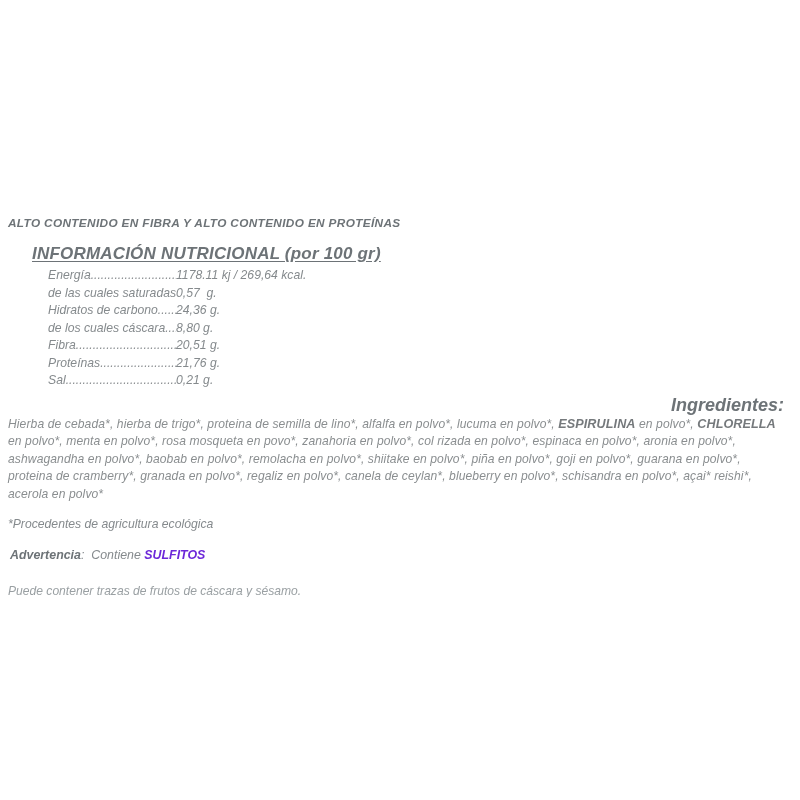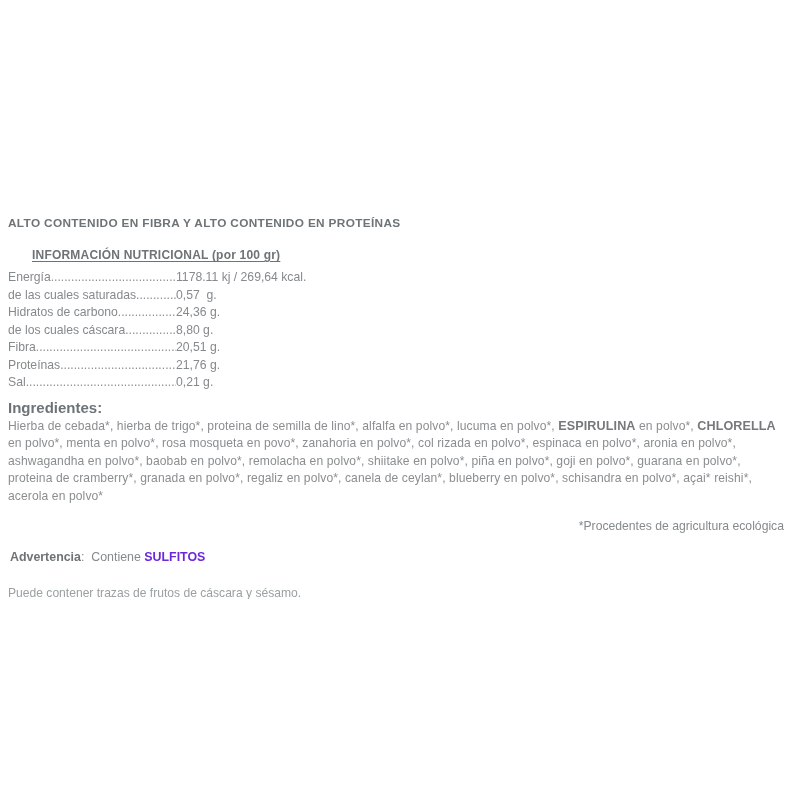--- a/index.html
+++ b/index.html
@@ -15,32 +15,33 @@
     position: relative;
     width: 800px;
     height: 800px;
     background: #ffffff;
   }
   .content {
     position: absolute;
     top: 216px;
     left: 8px;
     width: 776px;
+    font-style: italic;
   }
   .claims {
     font-size: 11.8px;
     font-weight: bold;
     letter-spacing: 0.35px;
     color: #6d7377;
     line-height: 14px;
     margin: 0 0 15px 0;
   }
   .nut-title {
     display: inline-block;
-    font-size: 12px;
+    font-size: 17px;
     font-weight: bold;
     letter-spacing: 0.2px;
     color: #6d7377;
     text-decoration: underline;
     text-underline-offset: 2px;
     line-height: 13px;
     margin: 0 0 7px 0;
     padding-left: 24px;
   }
   .nut-table { margin: 0; }
@@ -49,57 +50,57 @@
     align-items: baseline;
     font-size: 12.2px;
     line-height: 17.5px;
     color: #858a8d;
   }
   .nlead {
     display: flex;
     width: 168px;
     overflow: hidden;
   }
-  .nlabel { white-space: nowrap; }
+  .nlabel { white-space: nowrap; margin-left: 40px; }
   .leader {
     flex: 1;
     white-space: nowrap;
     overflow: hidden;
     color: #8b8f92;
   }
   .leader::before {
     content: "................................................................................";
   }
   .nvalue { white-space: nowrap; text-align: center; }
   .ing-title {
-    font-size: 15px;
+    font-size: 18px;
     font-weight: bold;
     color: #6d7377;
     line-height: 13px;
     margin: 9px 0 4px 0;
+    text-align: right;
   }
   .ing-body {
     font-size: 12.1px;
     line-height: 17.6px;
     letter-spacing: 0.1px;
     color: #8a8e90;
     width: 772px;
     margin: 0;
   }
   .ing-bold {
     font-weight: bold;
     font-size: 12.6px;
     color: #75797c;
   }
   .organic {
     font-size: 12.2px;
     color: #858a8d;
     line-height: 13px;
     margin-top: 15px;
-    text-align: right;
   }
   .warning {
     font-size: 12.4px;
     color: #858a8d;
     line-height: 13px;
     margin-top: 18px;
     padding-left: 2px;
   }
   .warning .w-label { font-weight: bold; color: #6d7377; }
   .warning .w-allergen { font-weight: bold; color: #6d28d9; }

